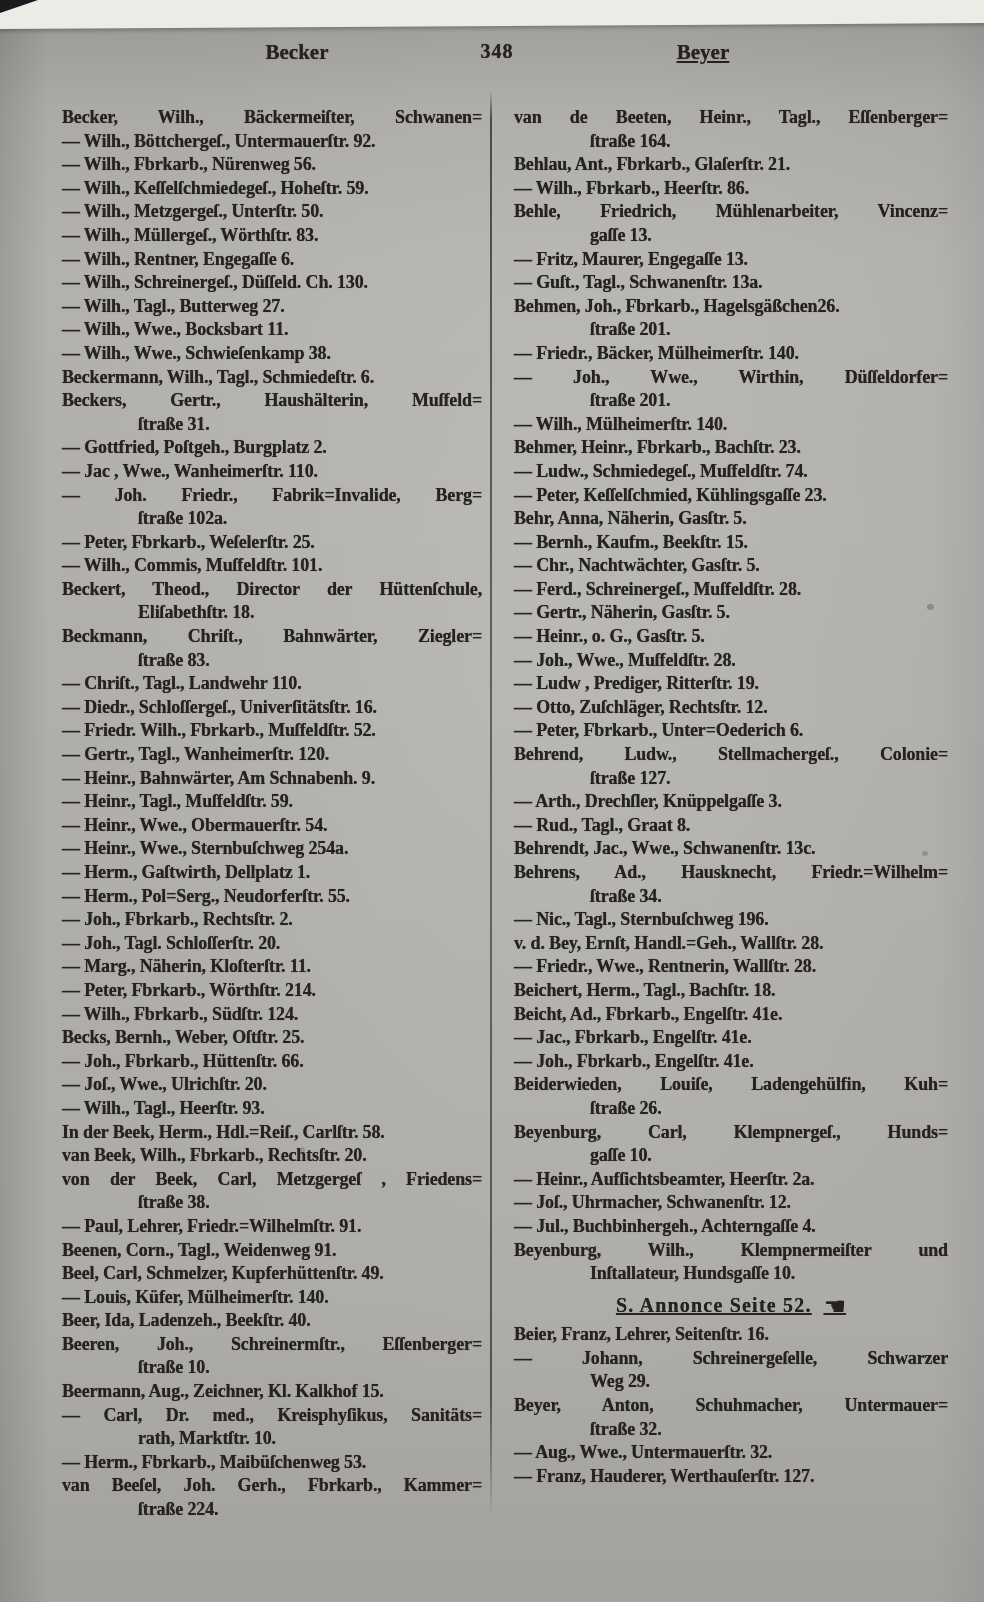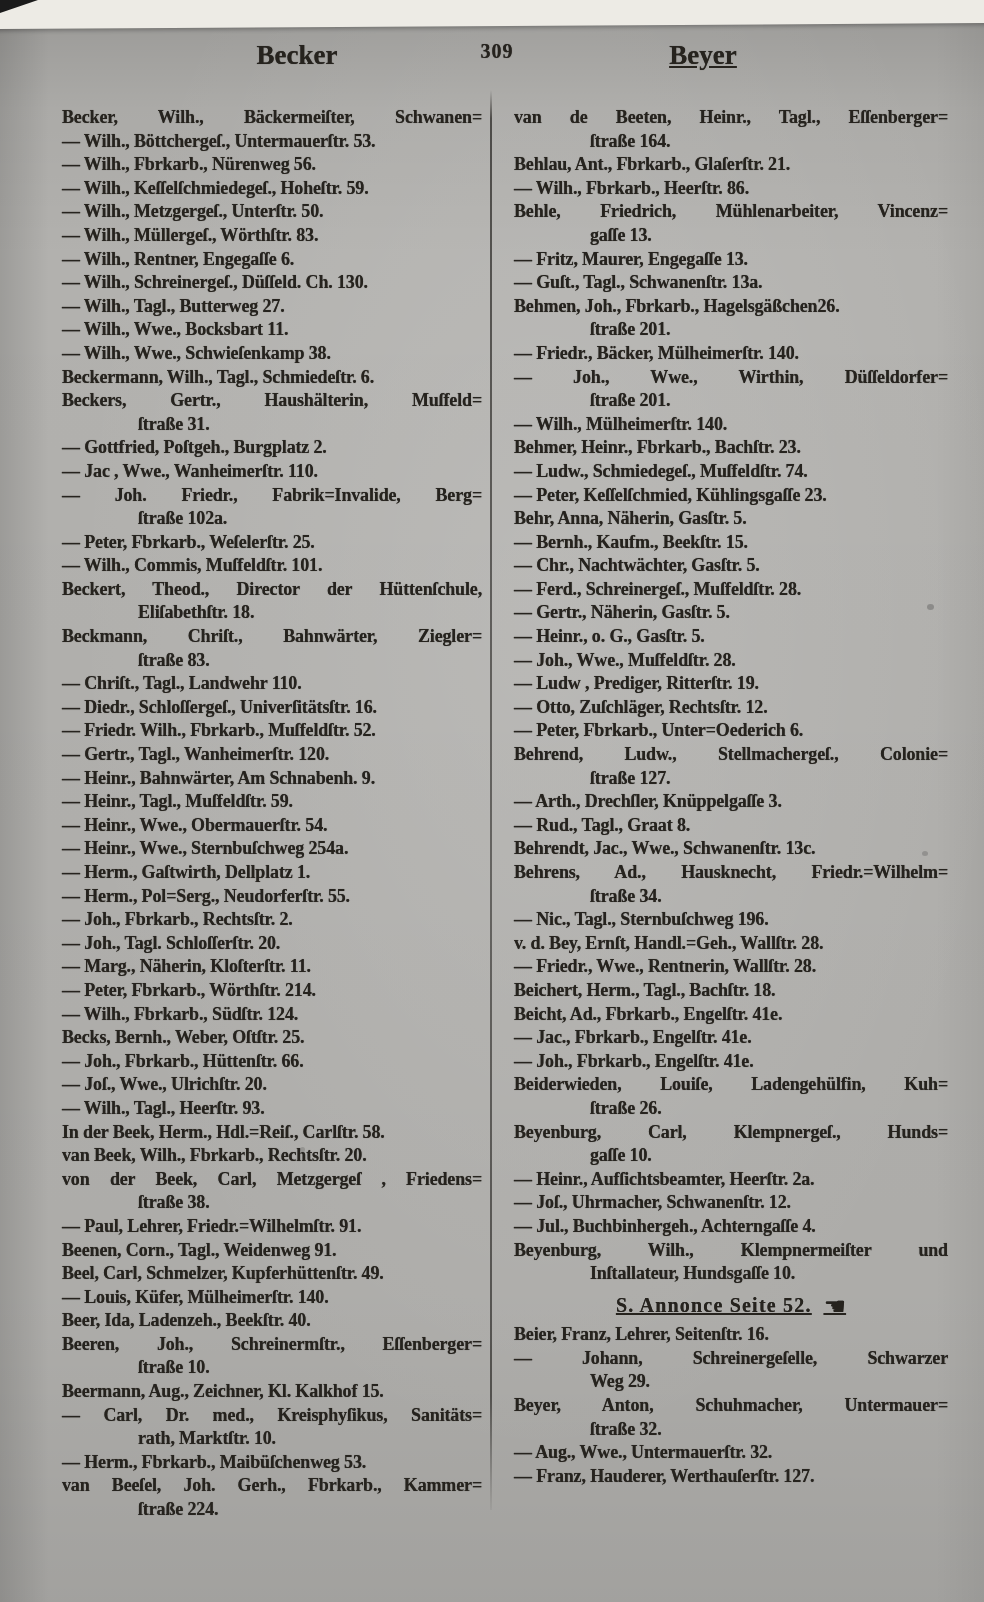--- a/index.html
+++ b/index.html
@@ -26,21 +26,21 @@
     position:absolute;top:0;left:0;width:38px;height:13px;z-index:3;
     background:#1b1b1b;clip-path:polygon(0 0,100% 0,0 100%);
   }
   .speck{position:absolute;border-radius:50%;z-index:1;}
   .speck.s1{left:927px;top:604px;width:7px;height:6px;background:rgba(70,70,68,0.35);}
   .speck.s2{left:922px;top:851px;width:6px;height:5px;background:rgba(70,70,68,0.28);}
   .speck.s3{left:300px;top:1147px;width:5px;height:5px;background:rgba(70,70,68,0.25);}
 
   .page-header{position:absolute;top:40px;left:0;width:100%;z-index:4;
     color:var(--ink,#26231e);font-weight:bold;}
-  .page-header .hw{position:absolute;text-align:center;font-size:27px;
+  .page-header .hw{position:absolute;text-align:center;font-size:21px;
     text-shadow:0 0 0.7px rgba(30,28,24,0.8);}
   #hdr-left{left:222px;width:150px;}
   #hdr-page{left:445px;width:104px;font-size:20px;letter-spacing:1px;}
   #hdr-right{left:628px;width:150px;text-decoration:underline;}
 
   .divider{
     position:absolute;left:490px;top:90px;width:2px;height:1420px;z-index:2;
     background:linear-gradient(180deg, rgba(35,33,30,0) 0%, rgba(35,33,30,0.7) 2%,
       rgba(35,33,30,0.55) 55%, rgba(35,33,30,0.65) 92%, rgba(35,33,30,0.05) 100%);
   }
@@ -74,32 +74,32 @@
 
 <div class="paper"></div>
 <div class="top-edge"></div>
 <div class="corner-mark"></div>
 <div class="speck s1"></div>
 <div class="speck s2"></div>
 <div class="speck s3"></div>
 
 <div class="page-header">
   <span class="hw" id="hdr-left">Becker</span>
-  <span class="hw" id="hdr-page">309</span>
+  <span class="hw" id="hdr-page">348</span>
   <span class="hw" id="hdr-right">Beyer</span>
 </div>
 
 <div class="divider"></div>
 
 <div class="col" id="col-left">
     <div class="entry">
       <div class="line just">Becker, Wilh., Bäckermeiſter, Schwanen=</div>
     </div>
     <div class="entry">
-      <div class="line">— Wilh., Böttchergeſ., Untermauerſtr. 53.</div>
+      <div class="line">— Wilh., Böttchergeſ., Untermauerſtr. 92.</div>
     </div>
     <div class="entry">
       <div class="line">— Wilh., Fbrkarb., Nürenweg 56.</div>
     </div>
     <div class="entry">
       <div class="line">— Wilh., Keſſelſchmiedegeſ., Hoheſtr. 59.</div>
     </div>
     <div class="entry">
       <div class="line">— Wilh., Metzgergeſ., Unterſtr. 50.</div>
     </div>

